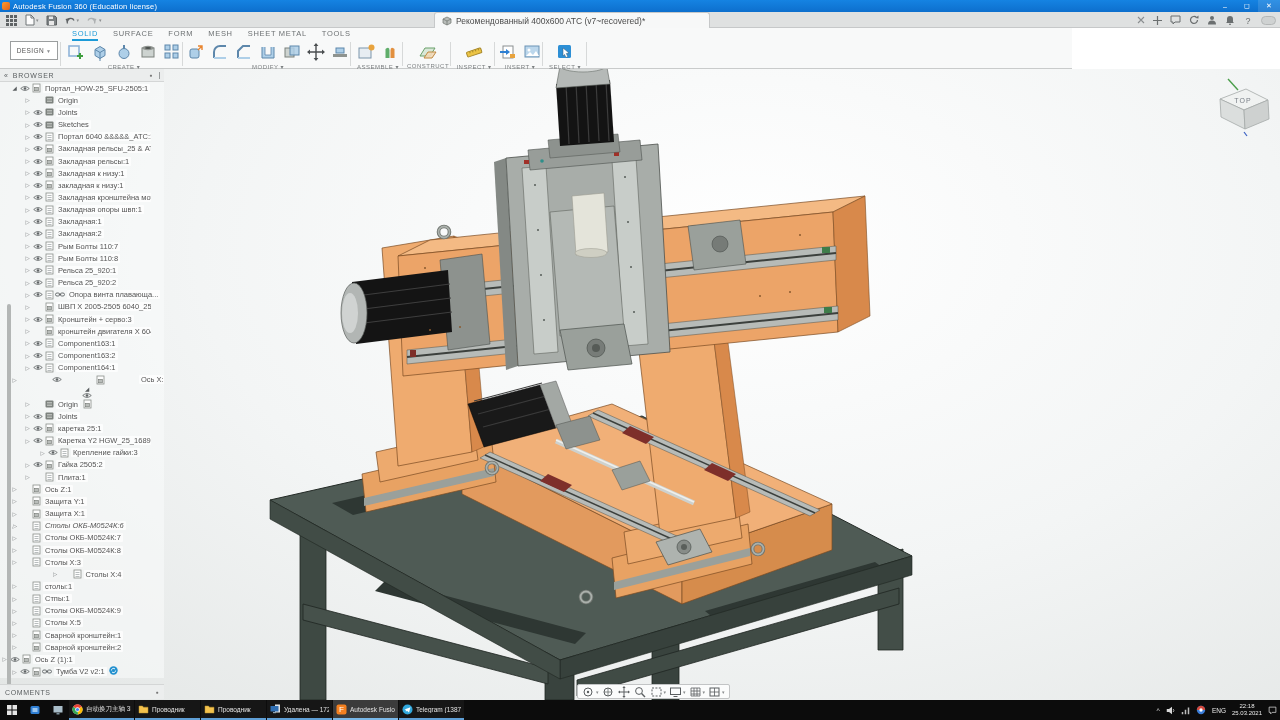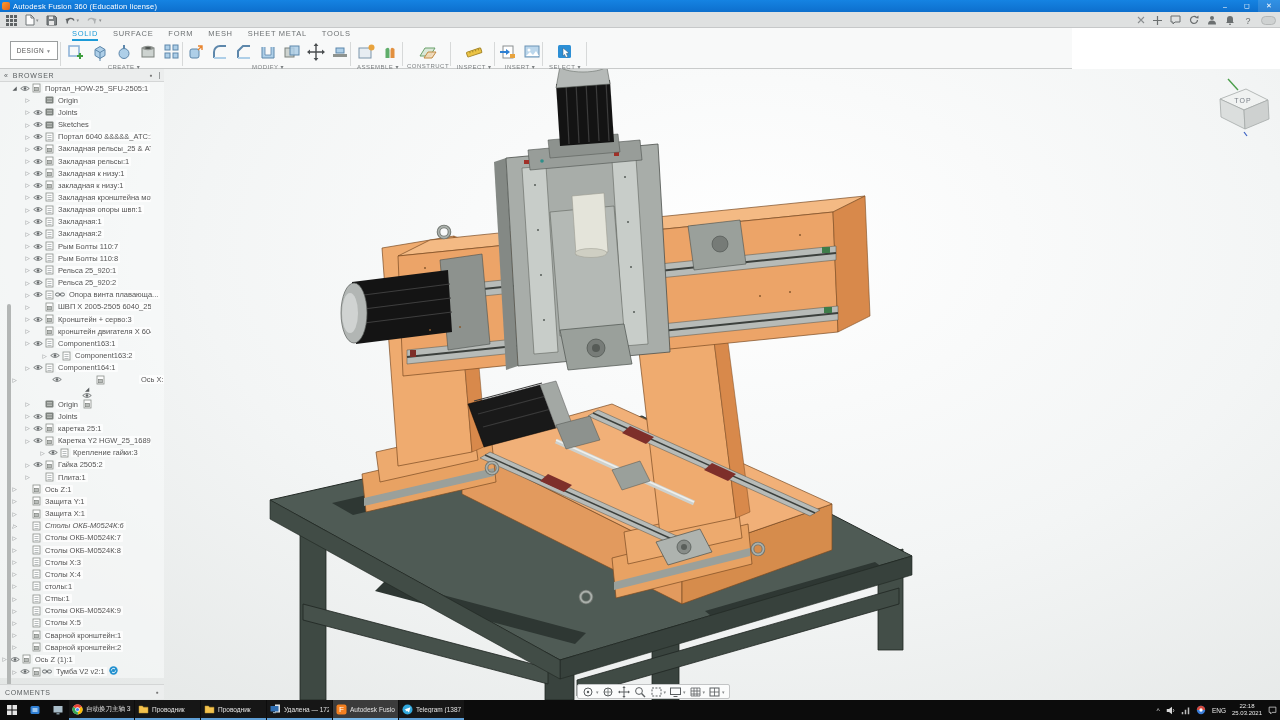--- a/index.html
+++ b/index.html
@@ -146,20 +146,27 @@
         <span class="caret">▾</span>
       </span>
       <span class="qicon">
         <svg width="12" height="11" viewBox="0 0 12 11">
           <path d="M8.5 8.5q1.5-4-2.5-5-3-0.5-4 2" fill="none" stroke="#aeb1b2" stroke-width="1.3"></path>
           <polygon points="10.5,5 6,4 8.5,8.5" fill="#aeb1b2" transform="translate(0,-1)"></polygon>
         </svg>
         <span class="caret">▾</span>
       </span>
     </div>
+  <div class="doc-tab">
+    <svg width="10" height="10" viewBox="0 0 10 10">
+        <path d="M5 1l4 2v4l-4 2-4-2V3z" fill="#b9bdba" stroke="#6f746f" stroke-width=".7"></path>
+        <path d="M1 3l4 2 4-2M5 5v4" stroke="#6f746f" stroke-width=".7" fill="none"></path>
+      </svg>
+    <span>Рекомендованный 400x600 ATC (v7~recovered)*</span>
+  </div>
   <div class="strip-icons" id="stripIcons">
       <span class="sicon">
         <svg width="8" height="8" viewBox="0 0 8 8">
           <path d="M1 1l6 6M7 1L1 7" stroke="#8a8e90" stroke-width="1.1"></path>
         </svg>
       </span>
       <span class="sicon">
         <svg width="9" height="9" viewBox="0 0 9 9">
           <path d="M4.5 0v9M0 4.5h9" stroke="#6b6f70" stroke-width="1.2"></path>
         </svg>
@@ -864,21 +871,21 @@
             </svg>
           </span>
           <span class="icobox">
             <svg width="9" height="10" viewBox="0 0 9 10">
               <rect x="1" y="1" width="7" height="8" fill="#fdfdfd" stroke="#8a8f8b" stroke-width=".8"></rect>
               <path d="M2.5 3.5h4M2.5 5.5h4M2.5 7.5h4" stroke="#9aa0a2" stroke-width=".7"></path>
             </svg>
           </span>
           <span class="lbl" style="max-width: 95px;">Component163:1</span>
         </div>
-        <div class="brow" style="padding-left: 40px;">
+        <div class="brow" style="padding-left: 23px;">
           <span class="tri">▷</span>
           <span class="eyebox">
             <svg width="10" height="7" viewBox="0 0 11 7">
               <path d="M.8 3.5Q5.5-.8 10.2 3.5 5.5 7.8.8 3.5Z" fill="none" stroke="#5f6365" stroke-width=".9"></path>
               <circle cx="5.5" cy="3.5" r="1.4" fill="#5f6365"></circle>
             </svg>
           </span>
           <span class="icobox">
             <svg width="9" height="10" viewBox="0 0 9 10">
               <rect x="1" y="1" width="7" height="8" fill="#fdfdfd" stroke="#8a8f8b" stroke-width=".8"></rect>
@@ -1107,21 +1114,21 @@
           <span class="tri">▷</span>
           <span class="eyebox"></span>
           <span class="icobox">
             <svg width="9" height="10" viewBox="0 0 9 10">
               <rect x="1" y="1" width="7" height="8" fill="#fdfdfd" stroke="#8a8f8b" stroke-width=".8"></rect>
               <path d="M2.5 3.5h4M2.5 5.5h4M2.5 7.5h4" stroke="#9aa0a2" stroke-width=".7"></path>
             </svg>
           </span>
           <span class="lbl" style="max-width: 108px;">Столы X:3</span>
         </div>
-        <div class="brow" style="padding-left: 10px;">
+        <div class="brow" style="padding-left: 10px; justify-content: center;">
           <span class="tri">▷</span>
           <span class="eyebox"></span>
           <span class="icobox">
             <svg width="9" height="10" viewBox="0 0 9 10">
               <rect x="1" y="1" width="7" height="8" fill="#fdfdfd" stroke="#8a8f8b" stroke-width=".8"></rect>
               <path d="M2.5 3.5h4M2.5 5.5h4M2.5 7.5h4" stroke="#9aa0a2" stroke-width=".7"></path>
             </svg>
           </span>
           <span class="lbl" style="max-width: 108px;">Столы X:4</span>
         </div>

